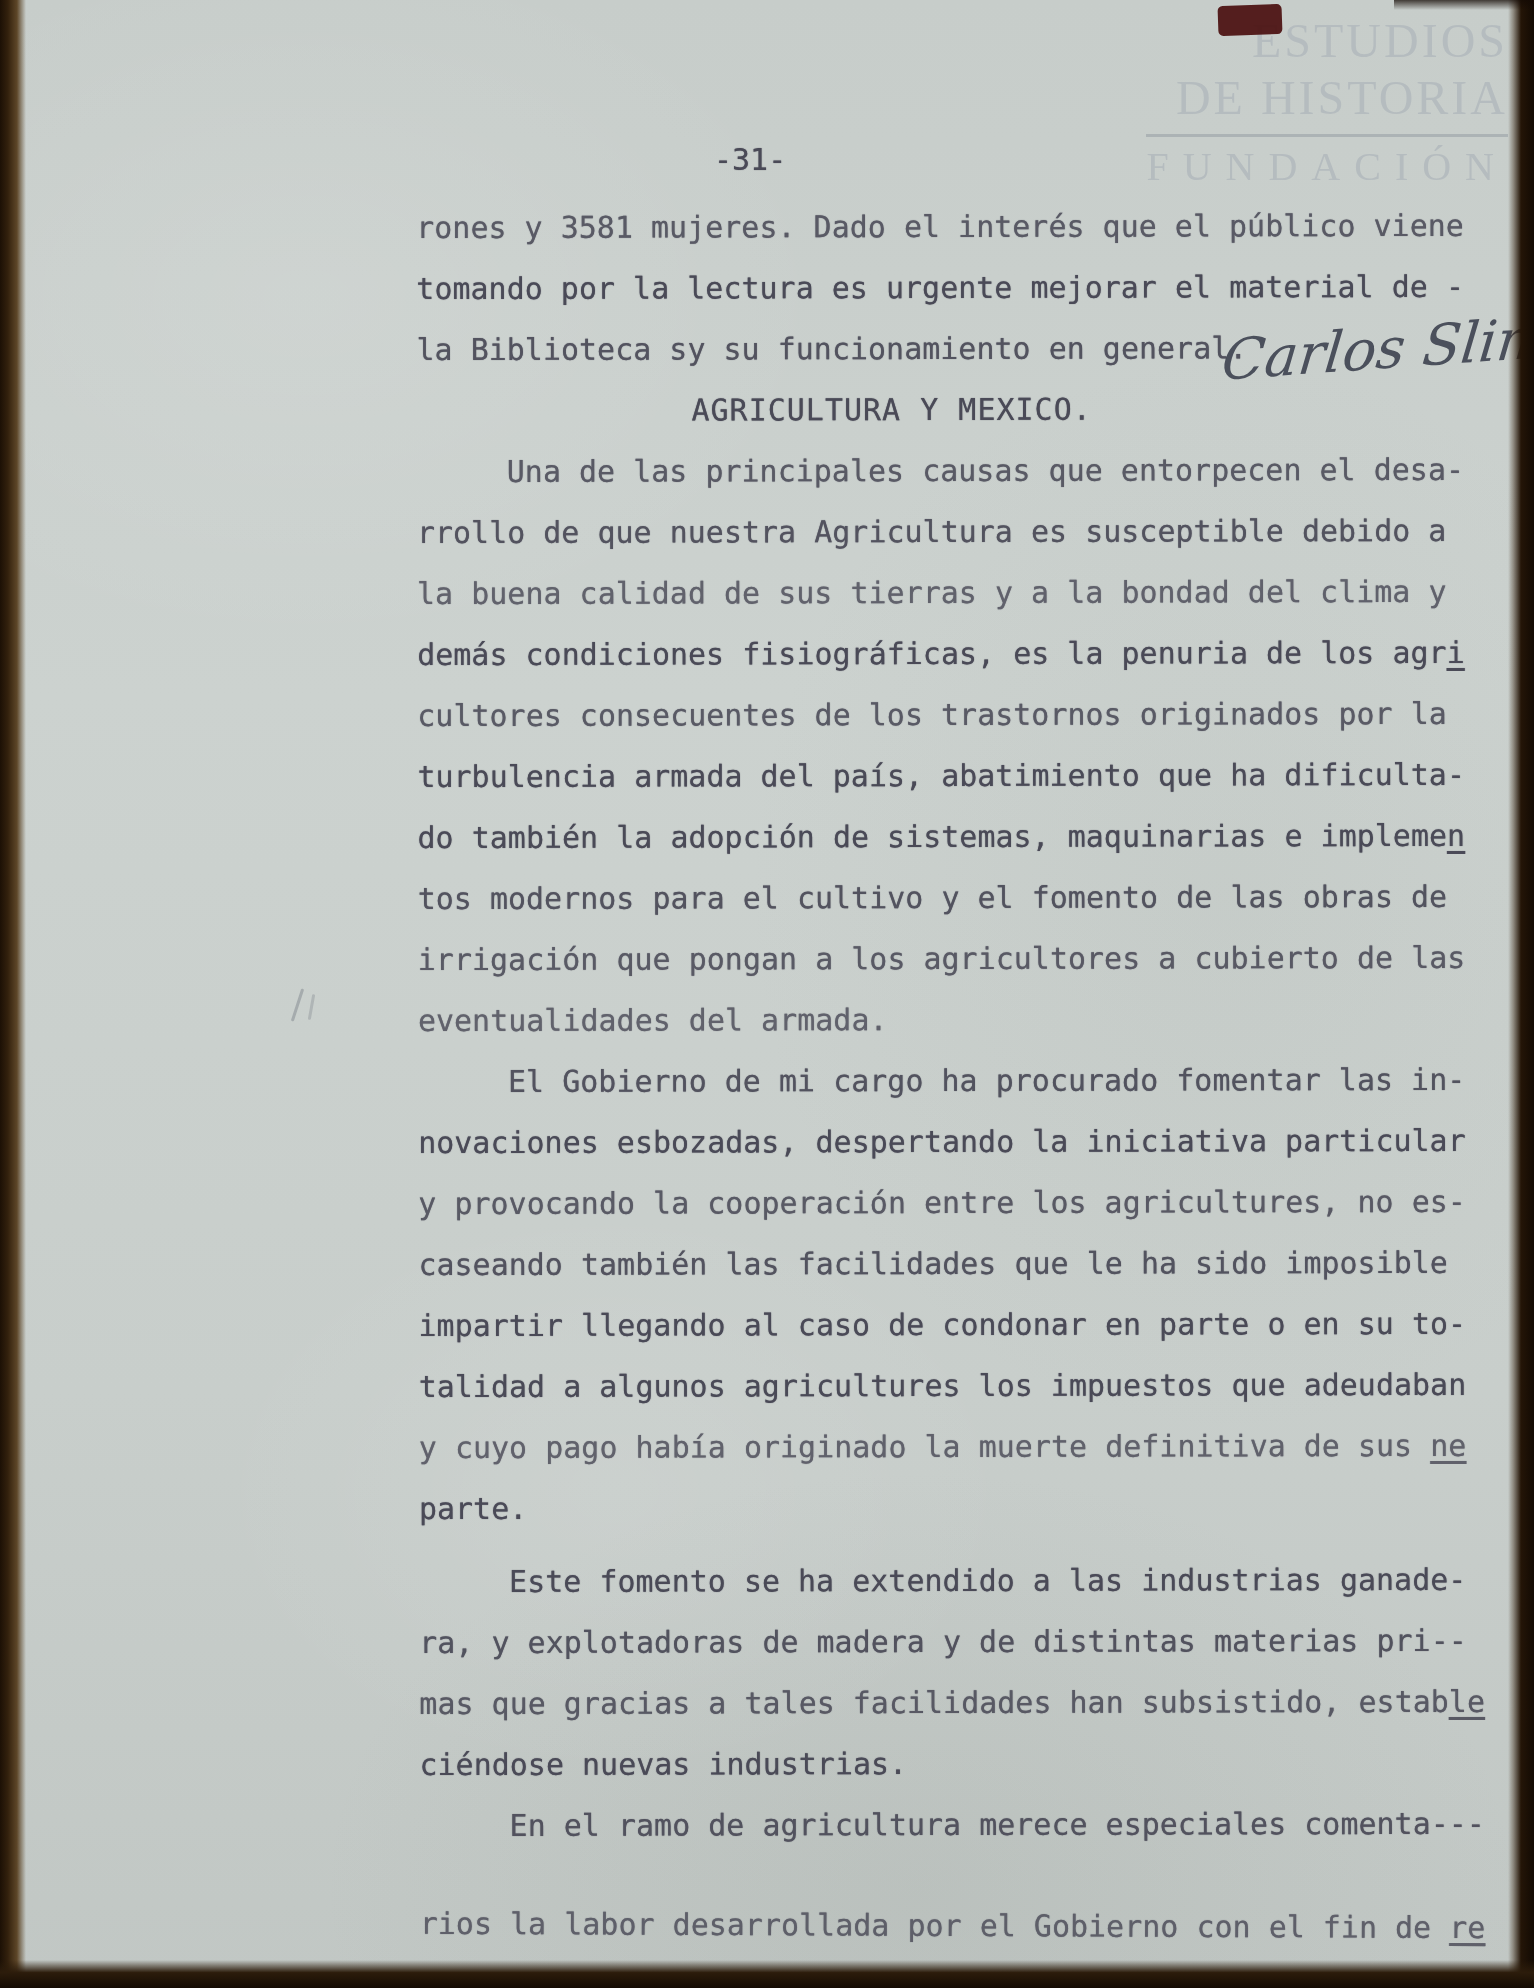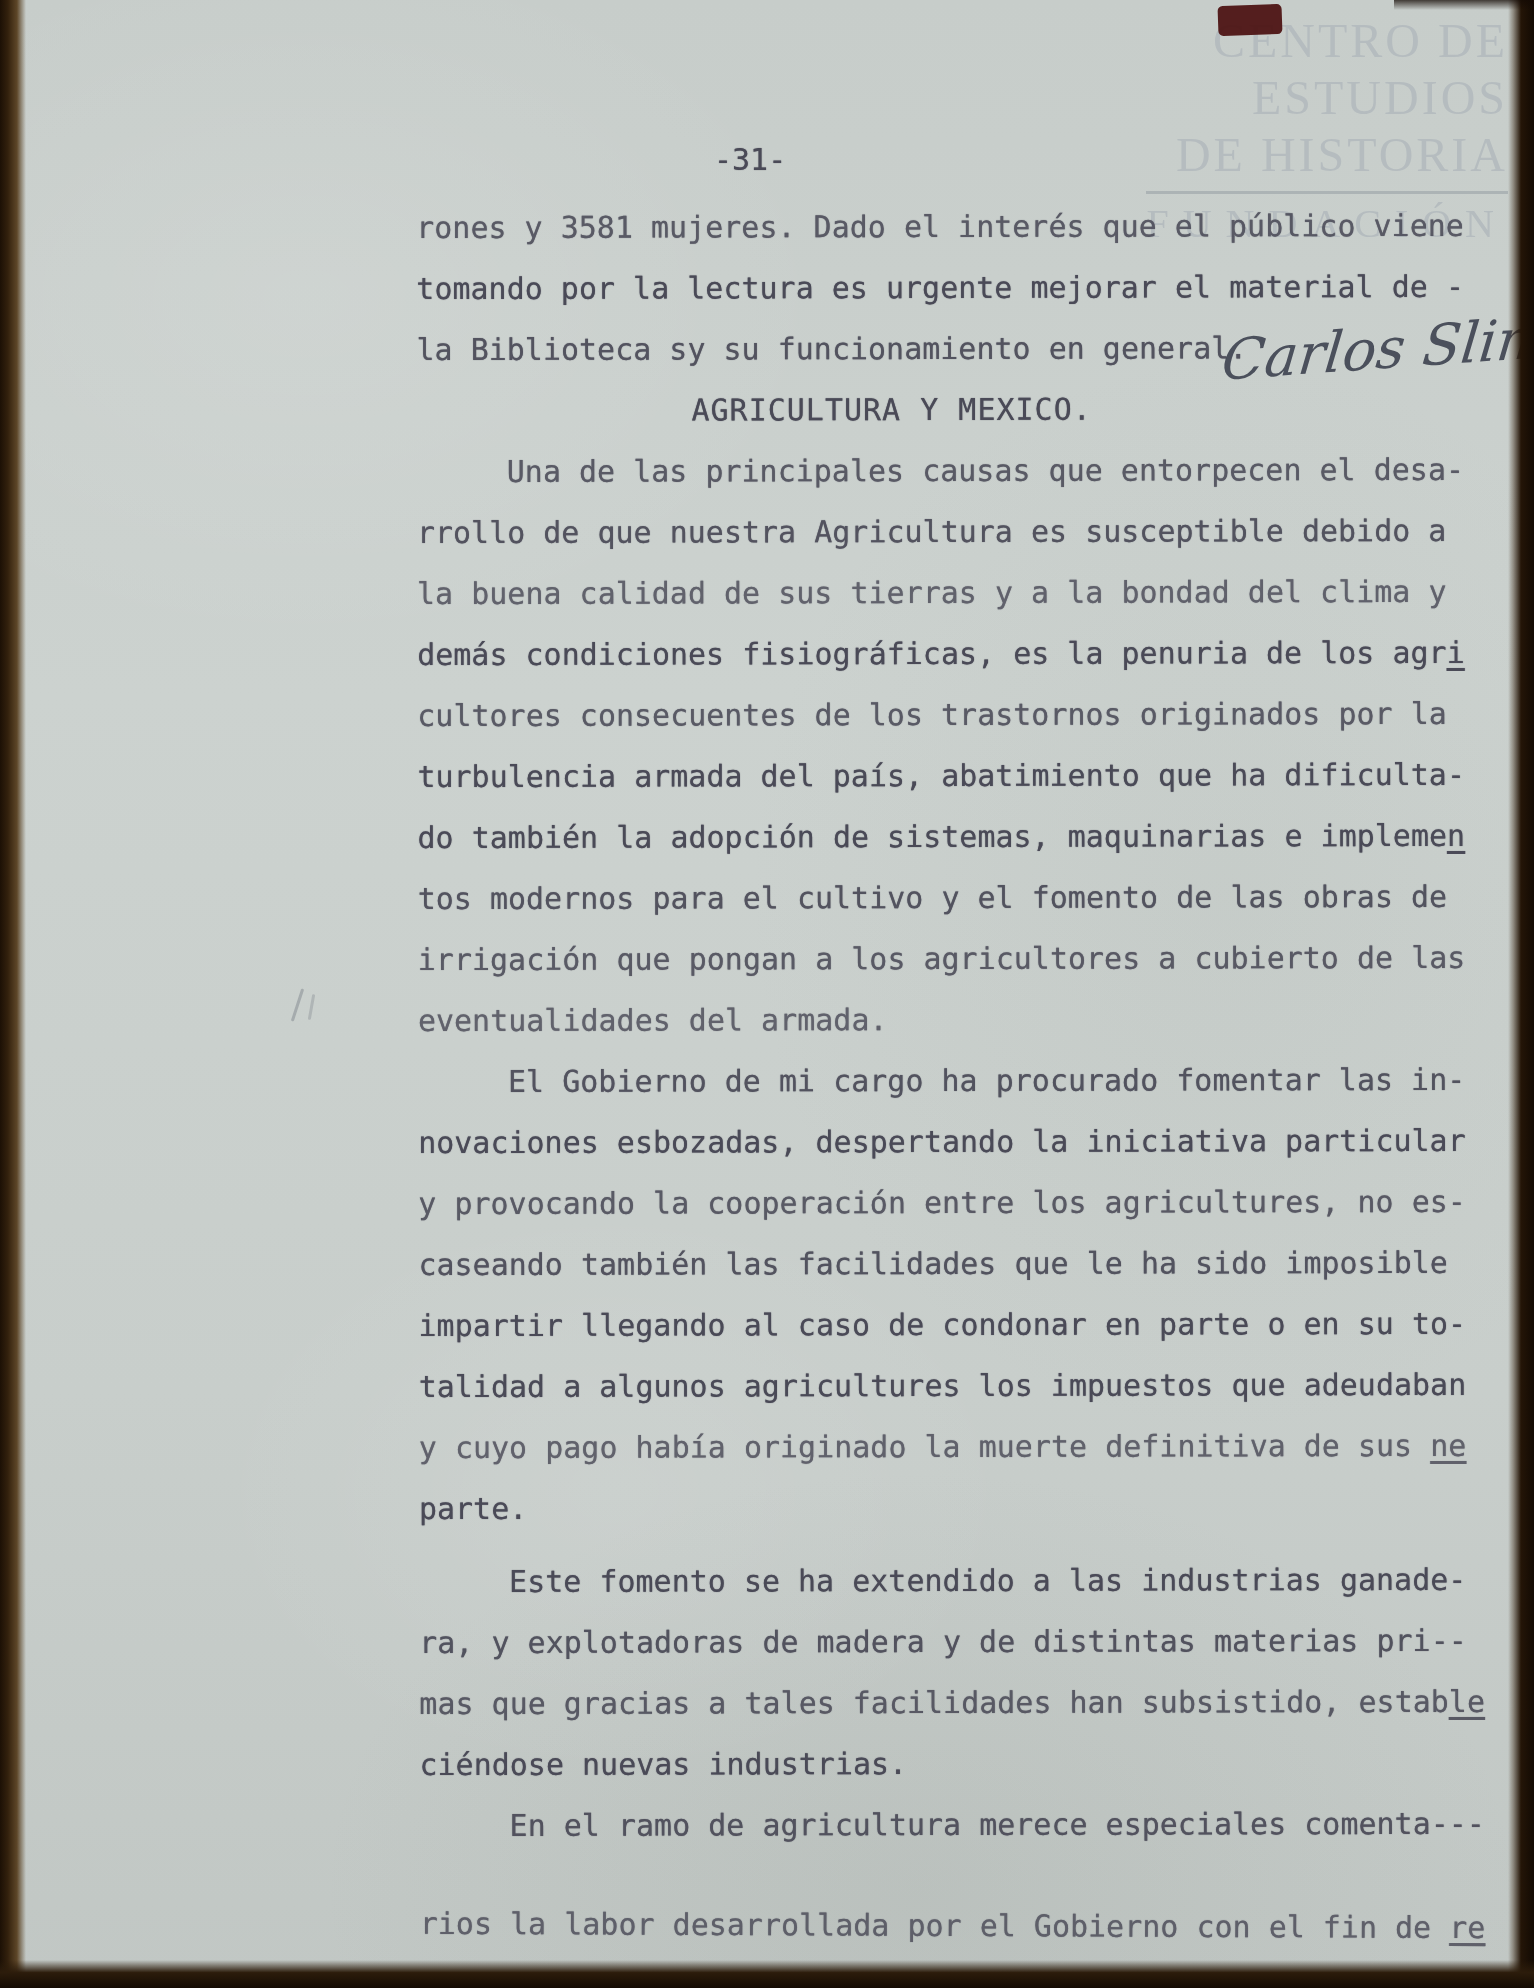--- a/index.html
+++ b/index.html
@@ -93,21 +93,20 @@
   .edge-top-right{position:absolute;top:0;right:0;width:140px;height:10px;z-index:5;
     background:linear-gradient(180deg,rgba(20,10,4,.75),rgba(20,10,4,0))}
 </style>
 </head>
 <body>
 
 <div class="scan">
   <div class="paper-texture"></div>
 
   <div class="wm">
-    <div class="wm-line">CENTRO DE</div>
     <div class="wm-line">ESTUDIOS</div>
     <div class="wm-line">DE HISTORIA</div>
     <div class="wm-foundation">FUNDACIÓN</div>
   </div>
 
   <div class="stamp"></div>
 
   <div class="page-number">-31-</div>
 
   <div class="typed">

